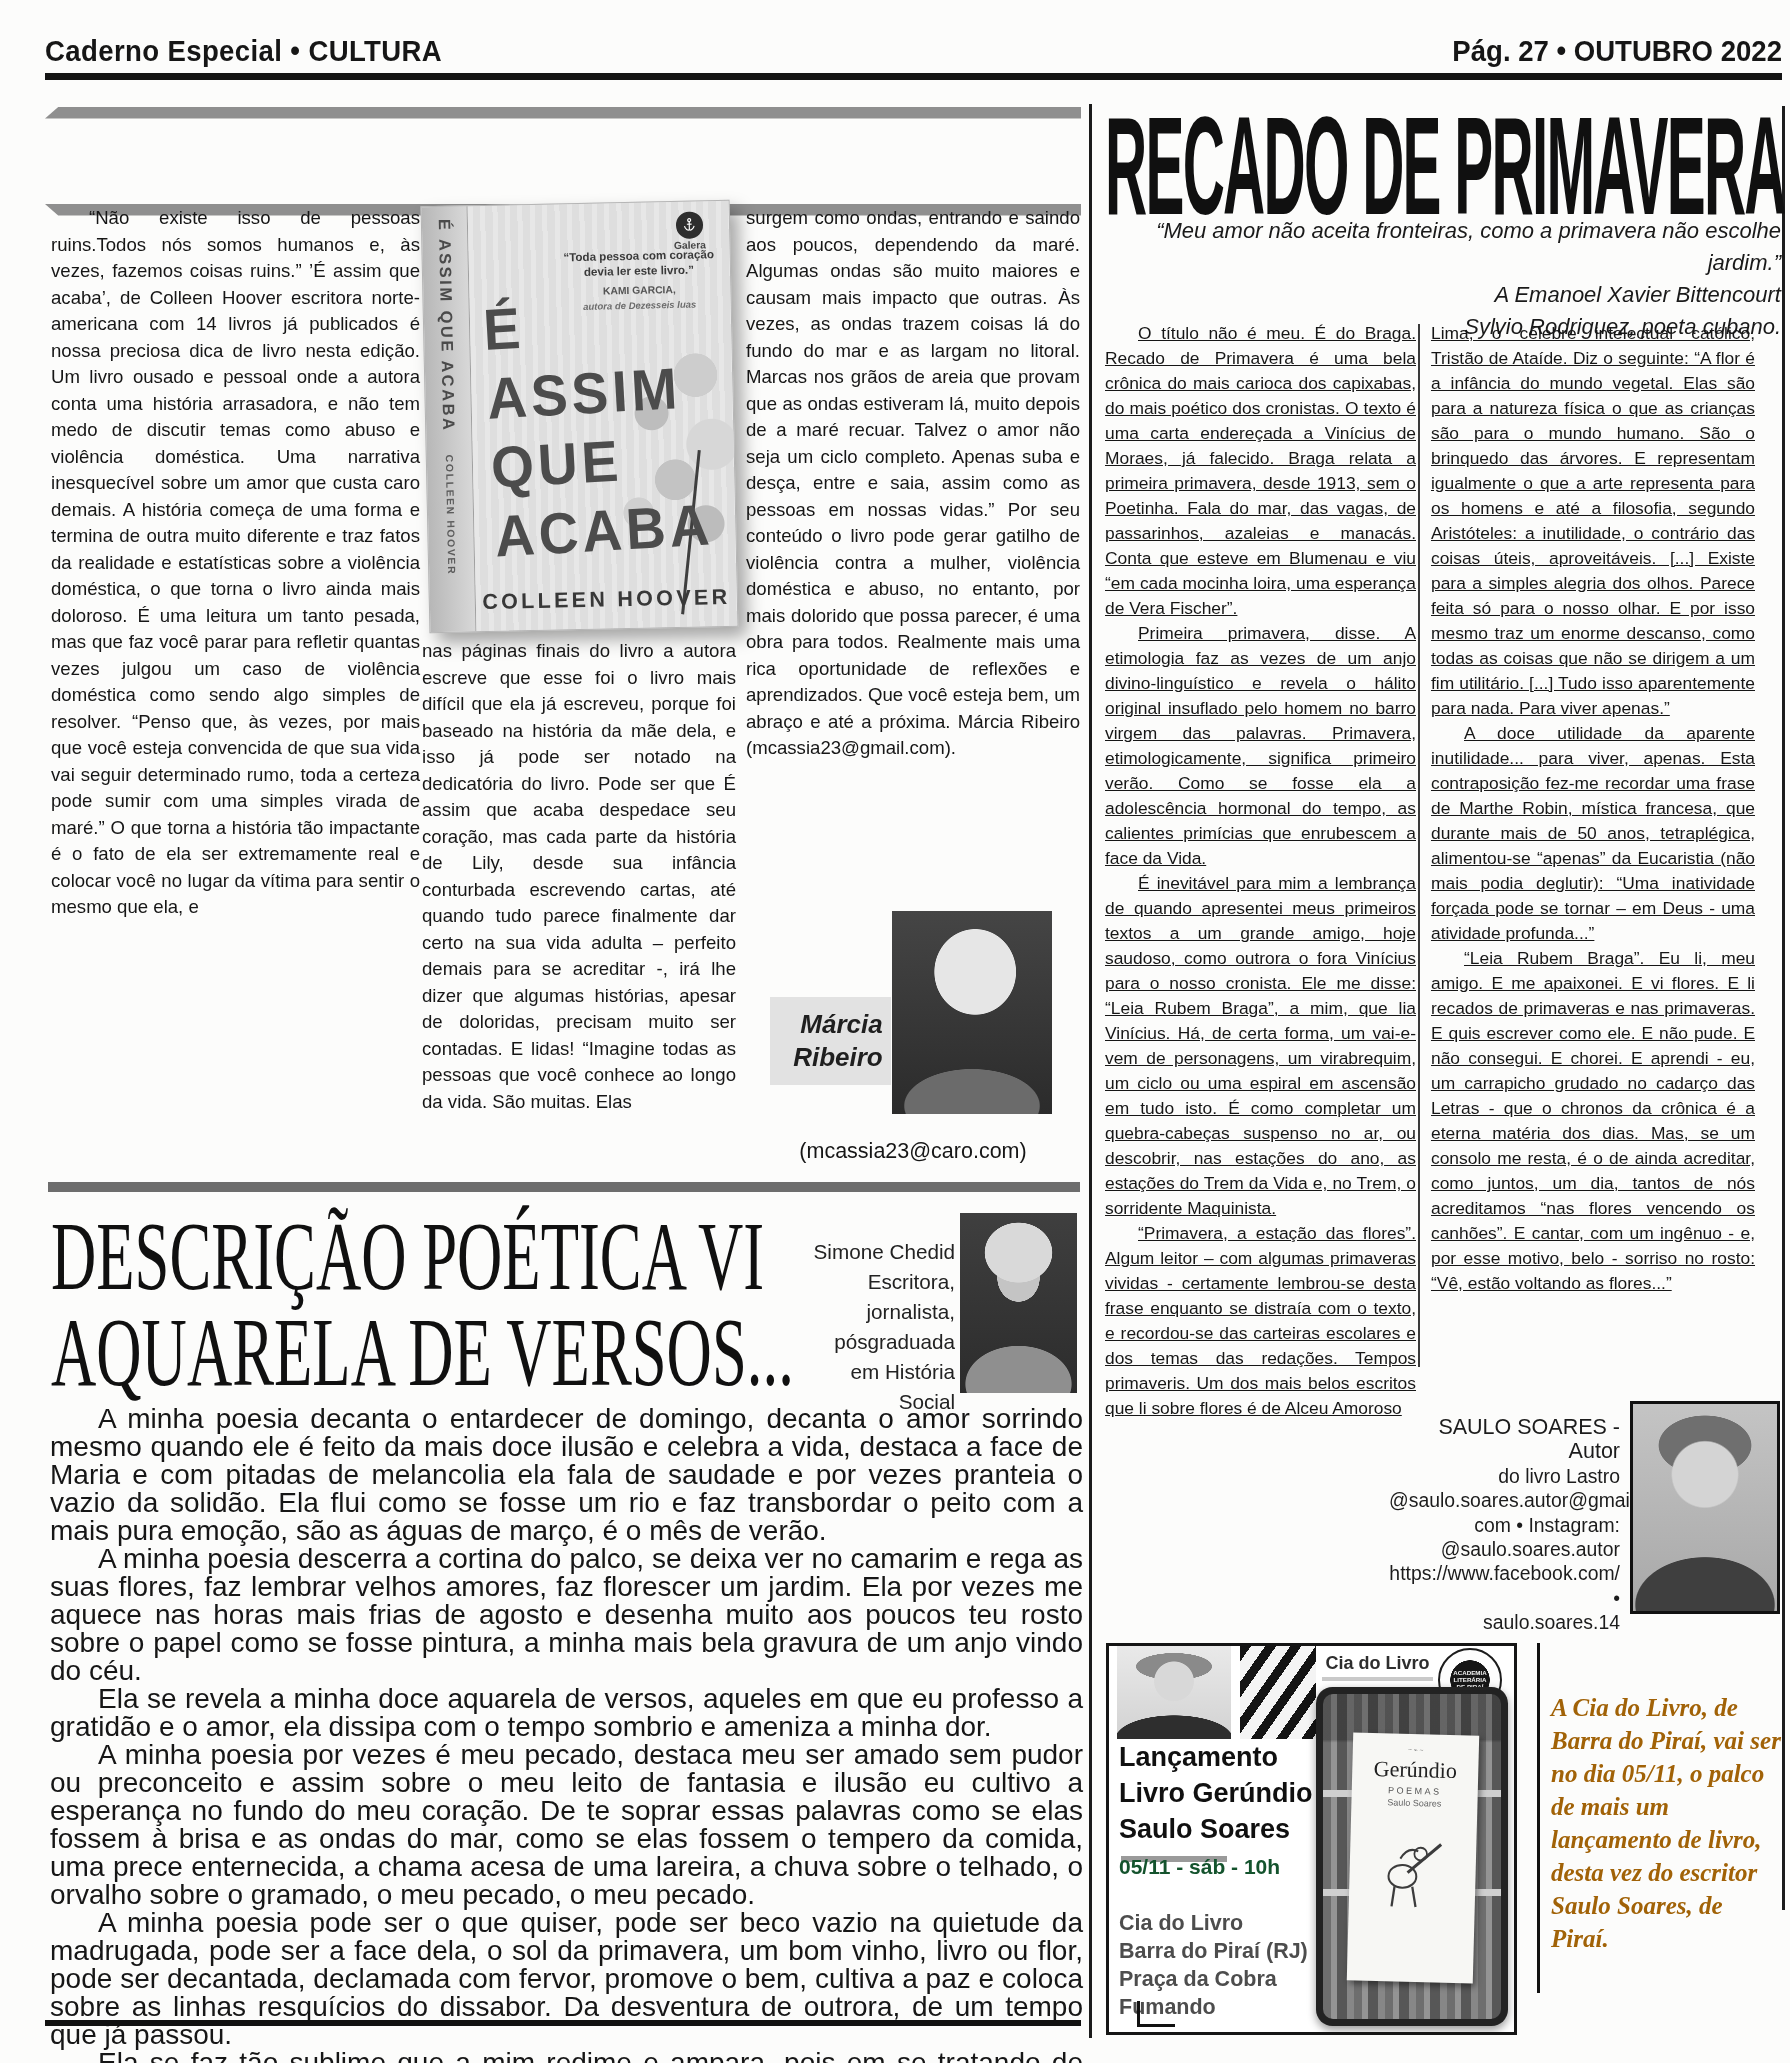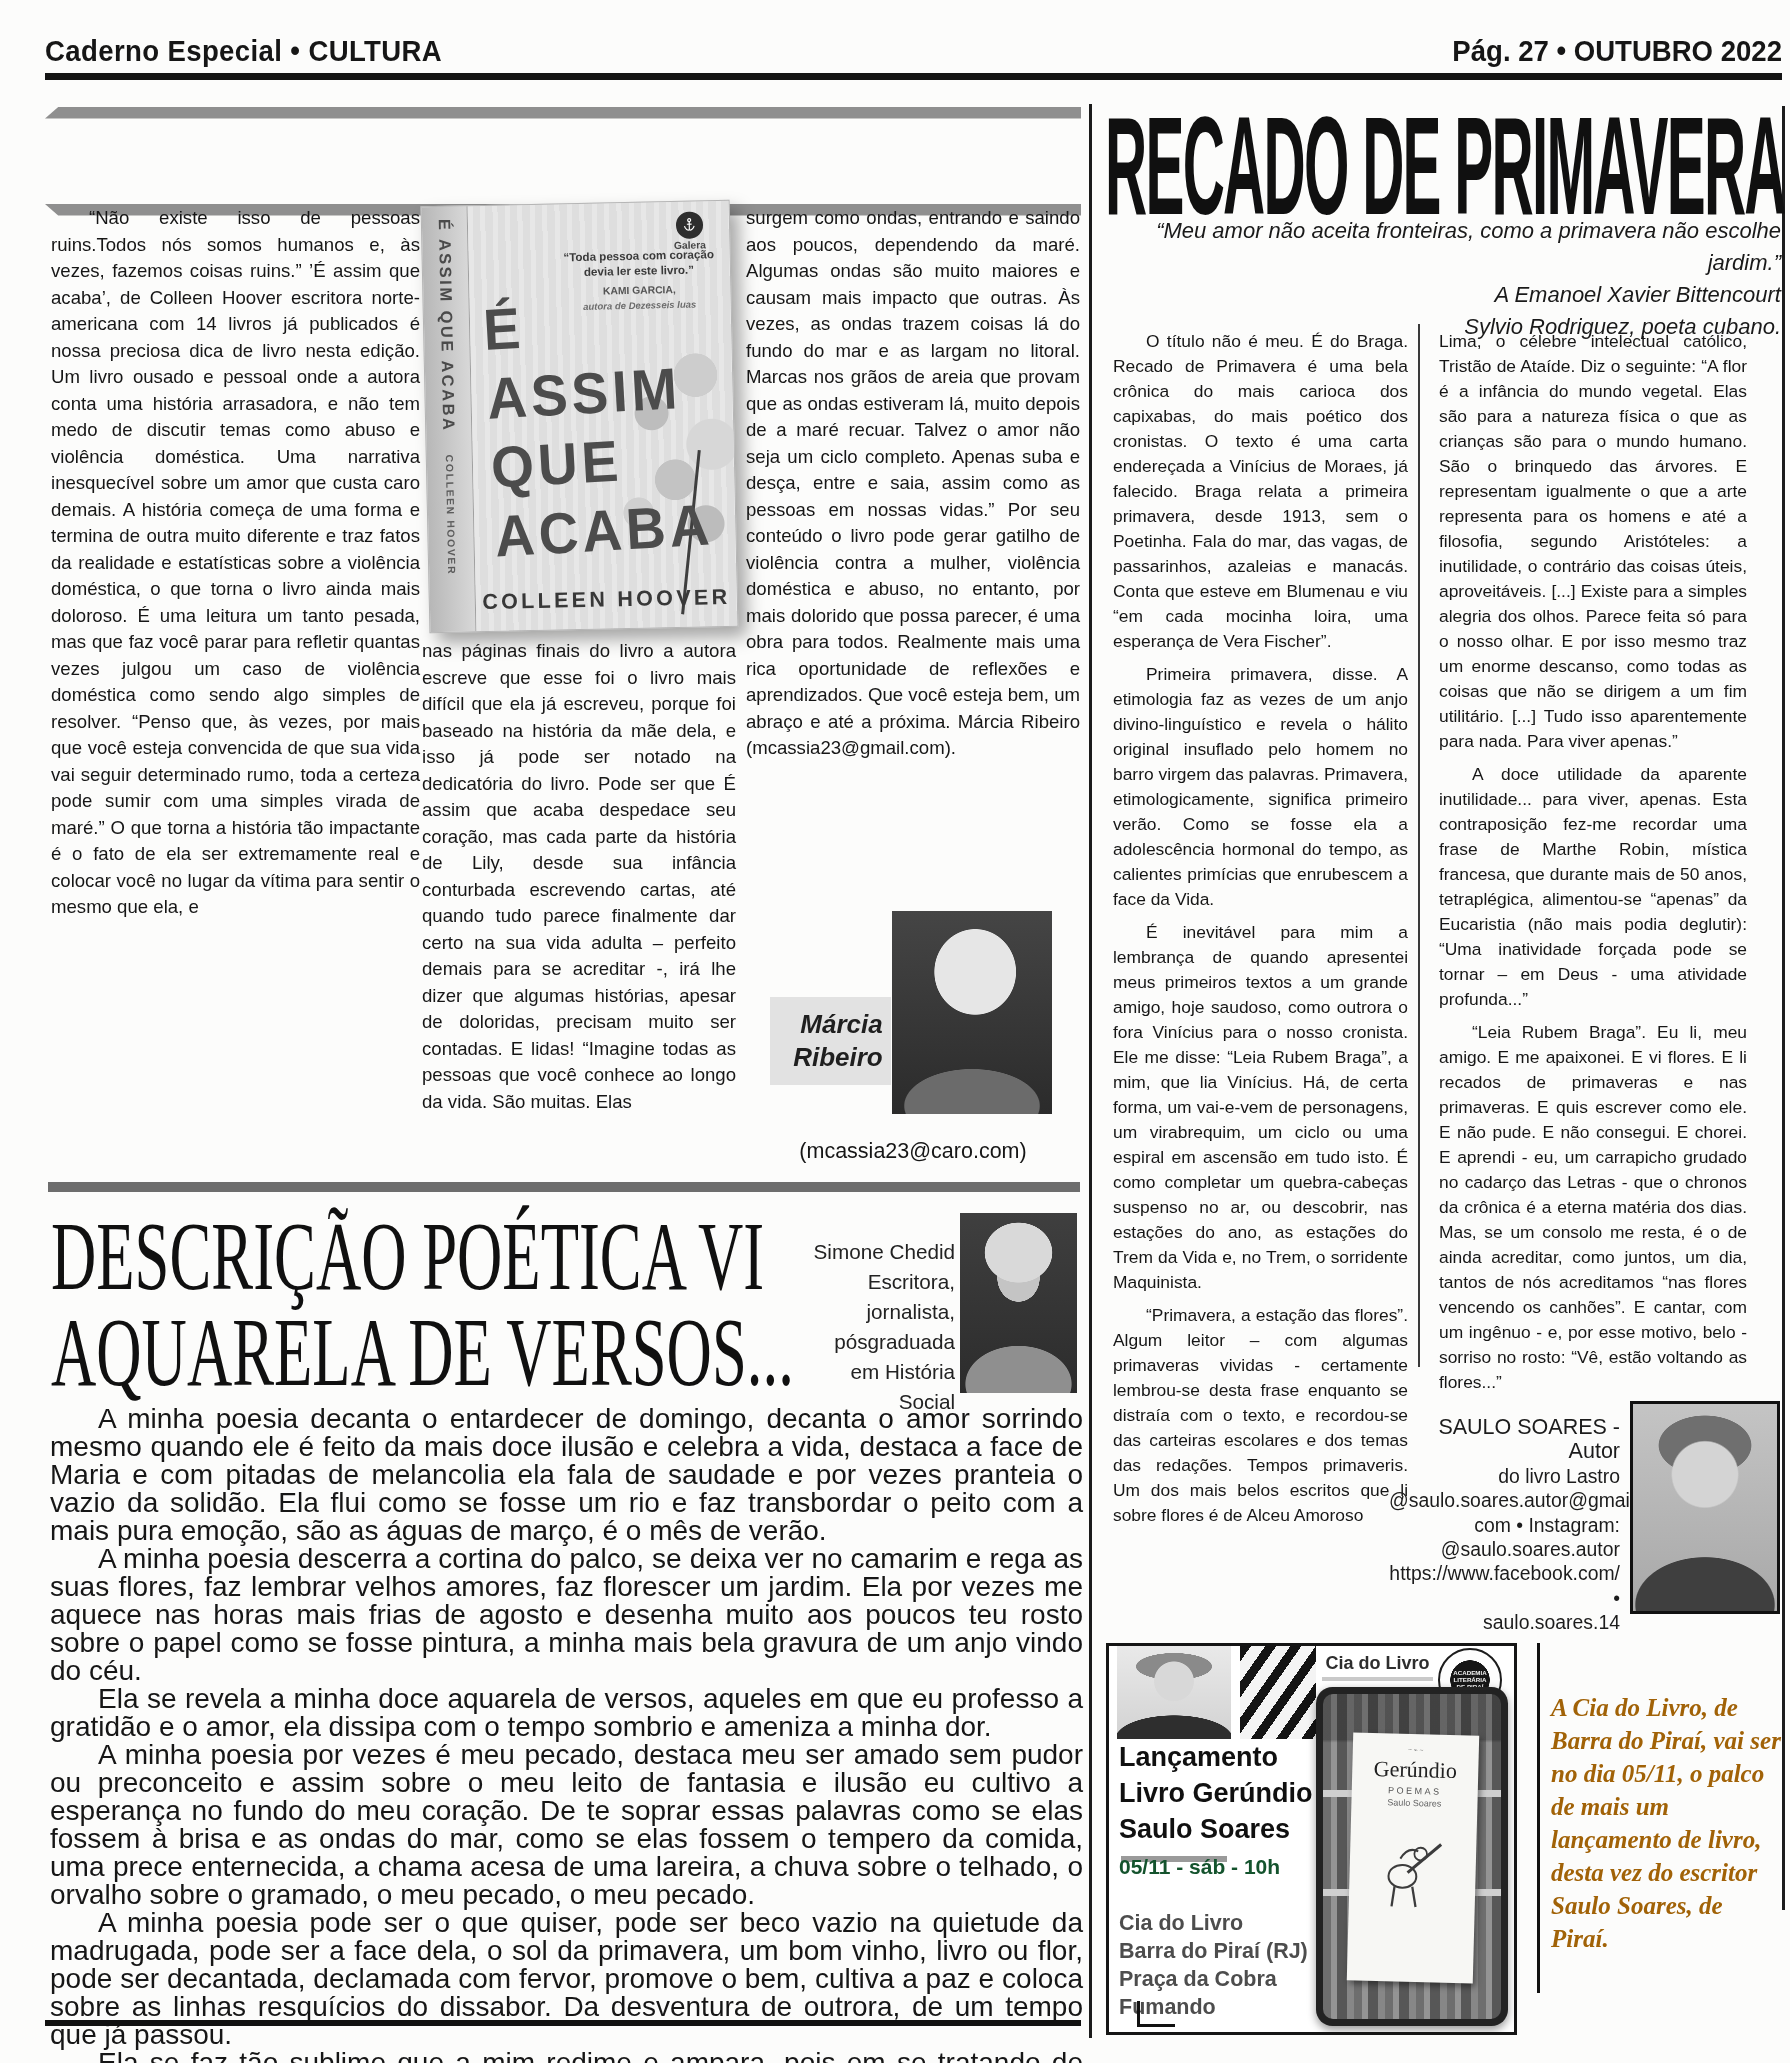--- a/index.html
+++ b/index.html
@@ -89,21 +89,21 @@
   .rec-colrule{left:1418px;top:324px;width:1.7px;height:1043px;background:#3a3a3a;}
   .cap-rule{left:1537px;top:1643px;width:2.5px;height:350px;background:#111;}
 
   
   .rec-h{left:1105px;top:96px;font-size:139px;line-height:1;font-weight:800;letter-spacing:-4.1px;
          transform:scaleX(.42);transform-origin:left top;white-space:nowrap;color:#101010;}
   .rec-by{left:1105px;top:215px;width:676px;text-align:right;font-style:italic;font-size:22px;line-height:32px;color:#1a1a1a;}
   .reccol{font-size:17.4px;line-height:25px;}
   .rc1{left:1105px;top:321px;width:311px;}
   .rc2{left:1431px;top:321px;width:324px;}
-  .reccol p{text-indent:33px;margin:8px;}
+  .reccol p{text-indent:33px;margin:0;text-decoration:underline;}
   .reccol p.noind{text-indent:0;}
 
   
   .sa-cred{left:1389px;top:1415px;width:231px;text-align:right;font-size:19.4px;line-height:24.4px;color:#1c1c1c;}
   .sa-cred .nm{font-size:21.5px;}
   .sa-photo{left:1630px;top:1401px;width:150px;height:213px;border:3.3px solid #111;box-sizing:border-box;
      background:
        radial-gradient(circle at 50% 34%,#d4d4d4 0 21%,rgba(0,0,0,0) 22%),
        radial-gradient(ellipse 58% 26% at 50% 20%,#6f6f6f 0 55%,rgba(0,0,0,0) 56%),
        radial-gradient(ellipse 80% 38% at 50% 97%,#3f3f3f 0 60%,rgba(0,0,0,0) 61%),

